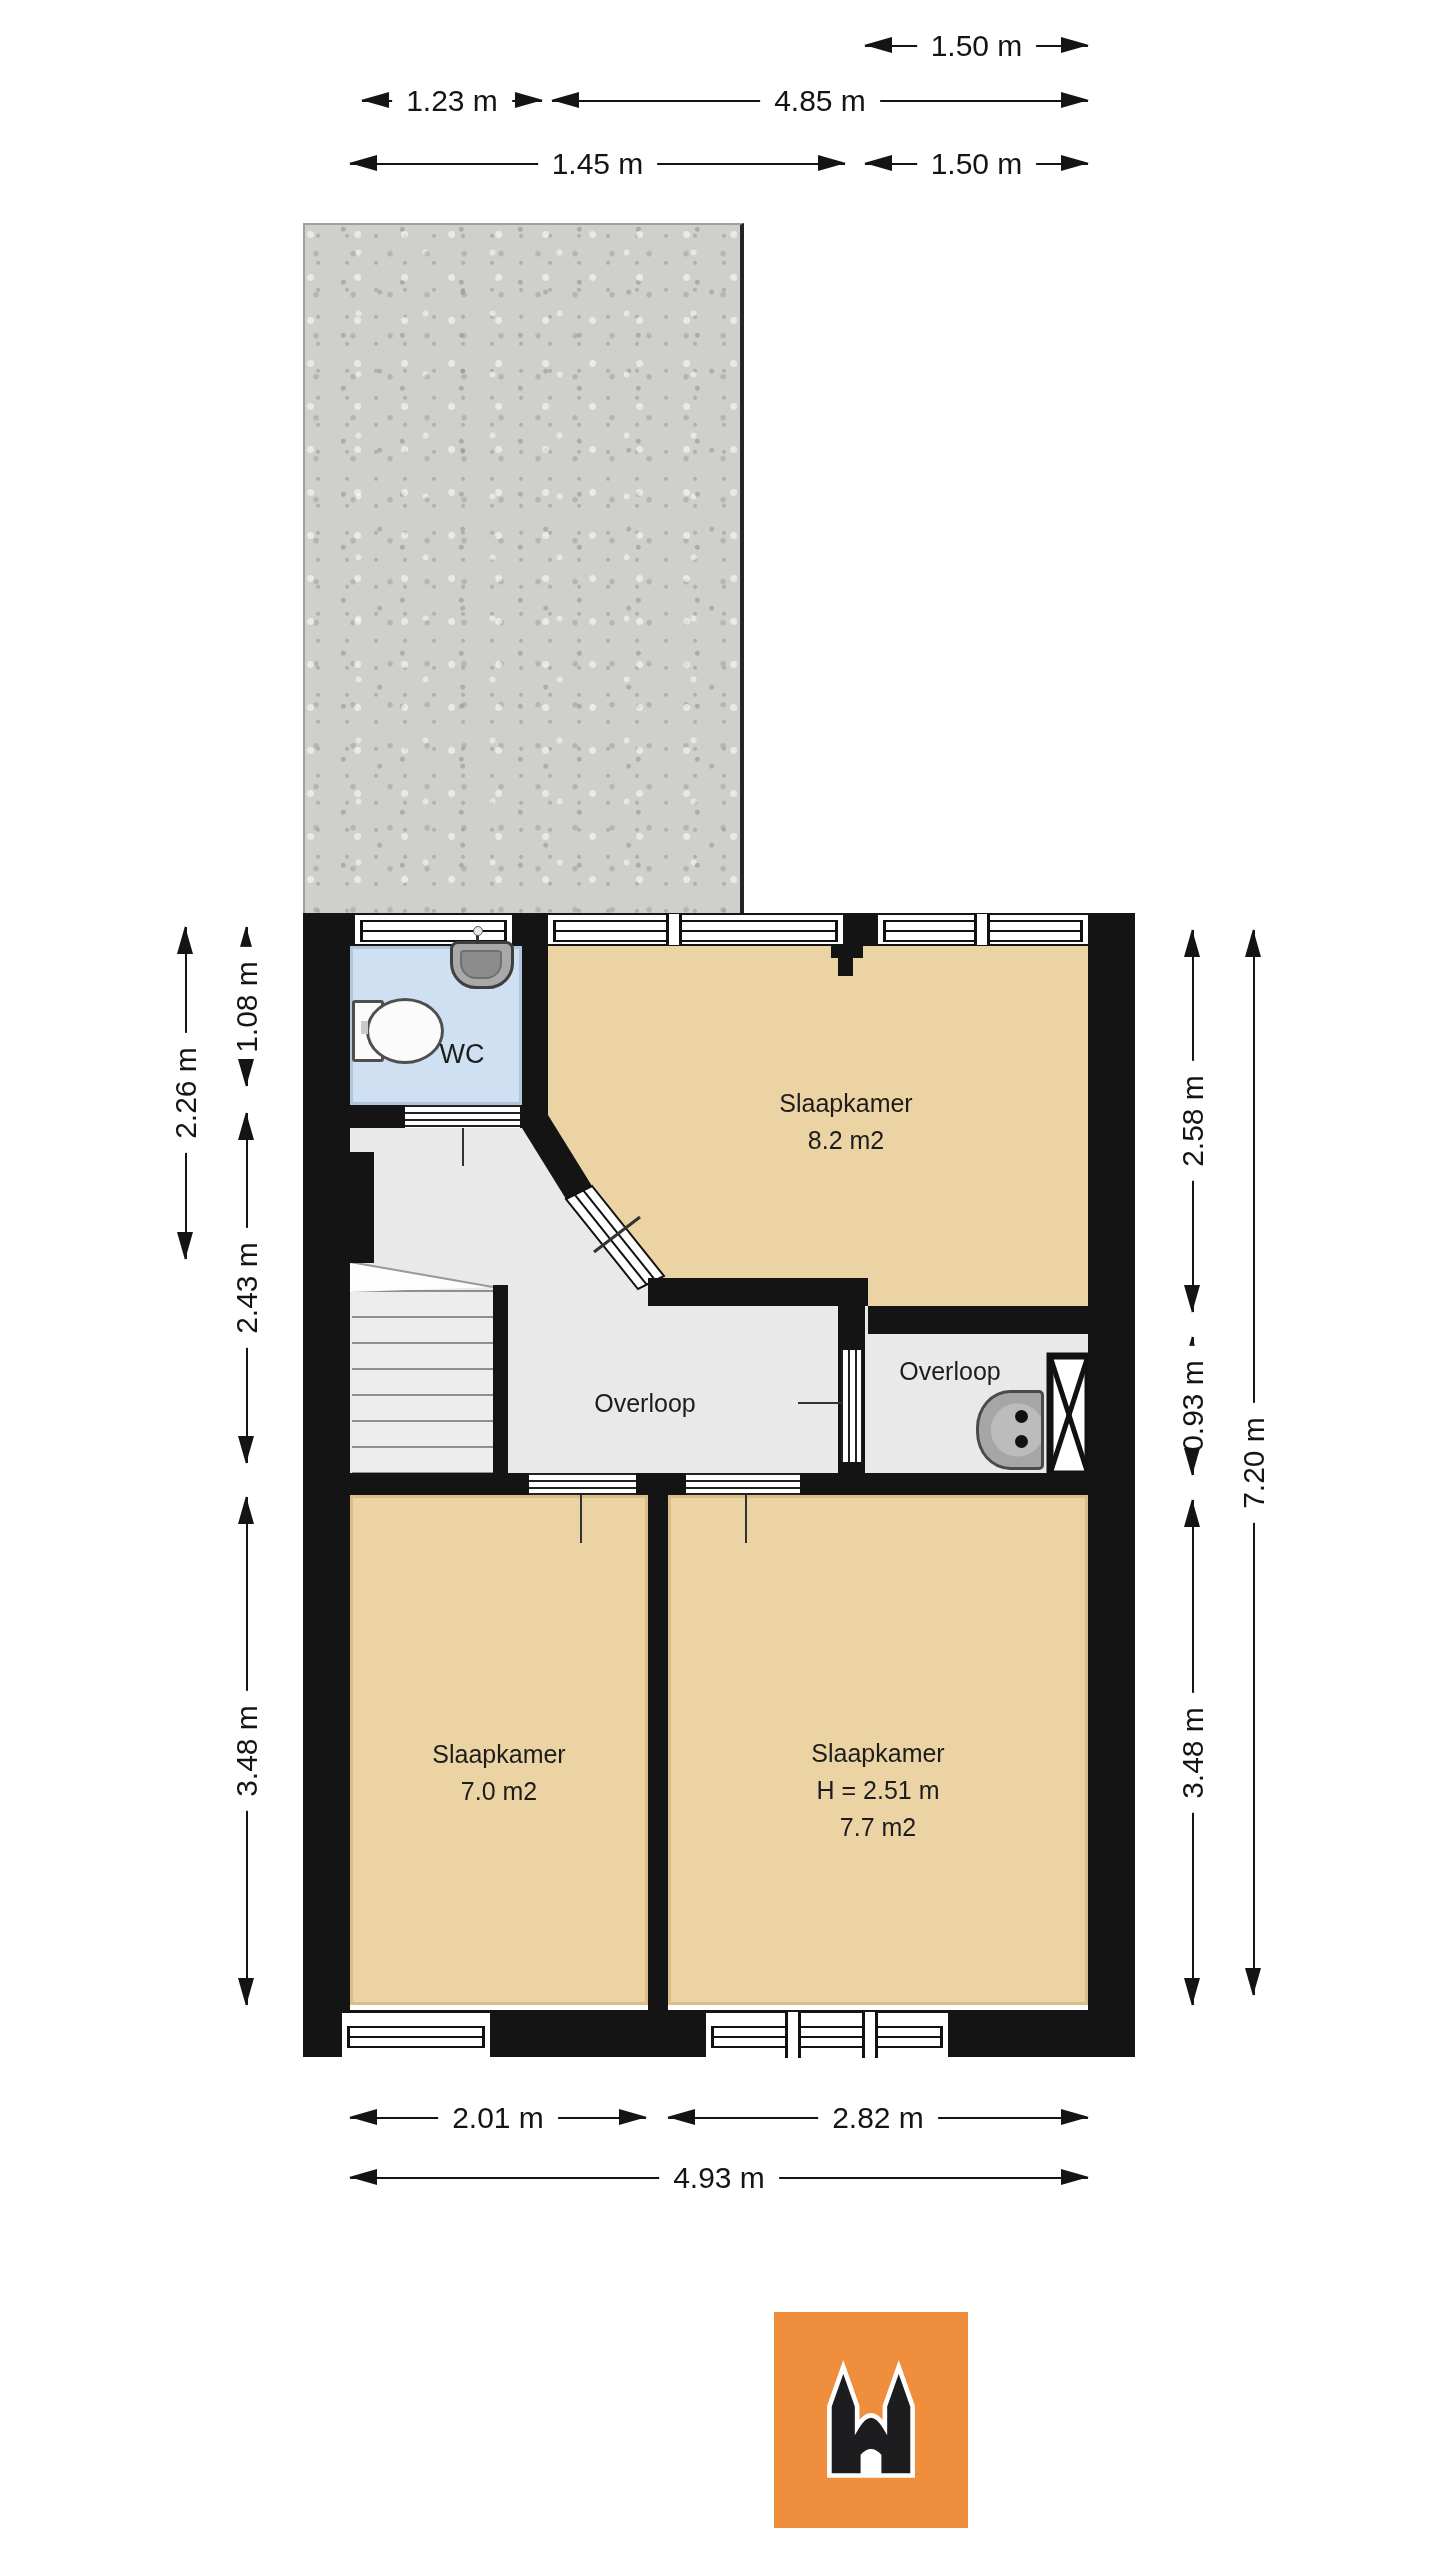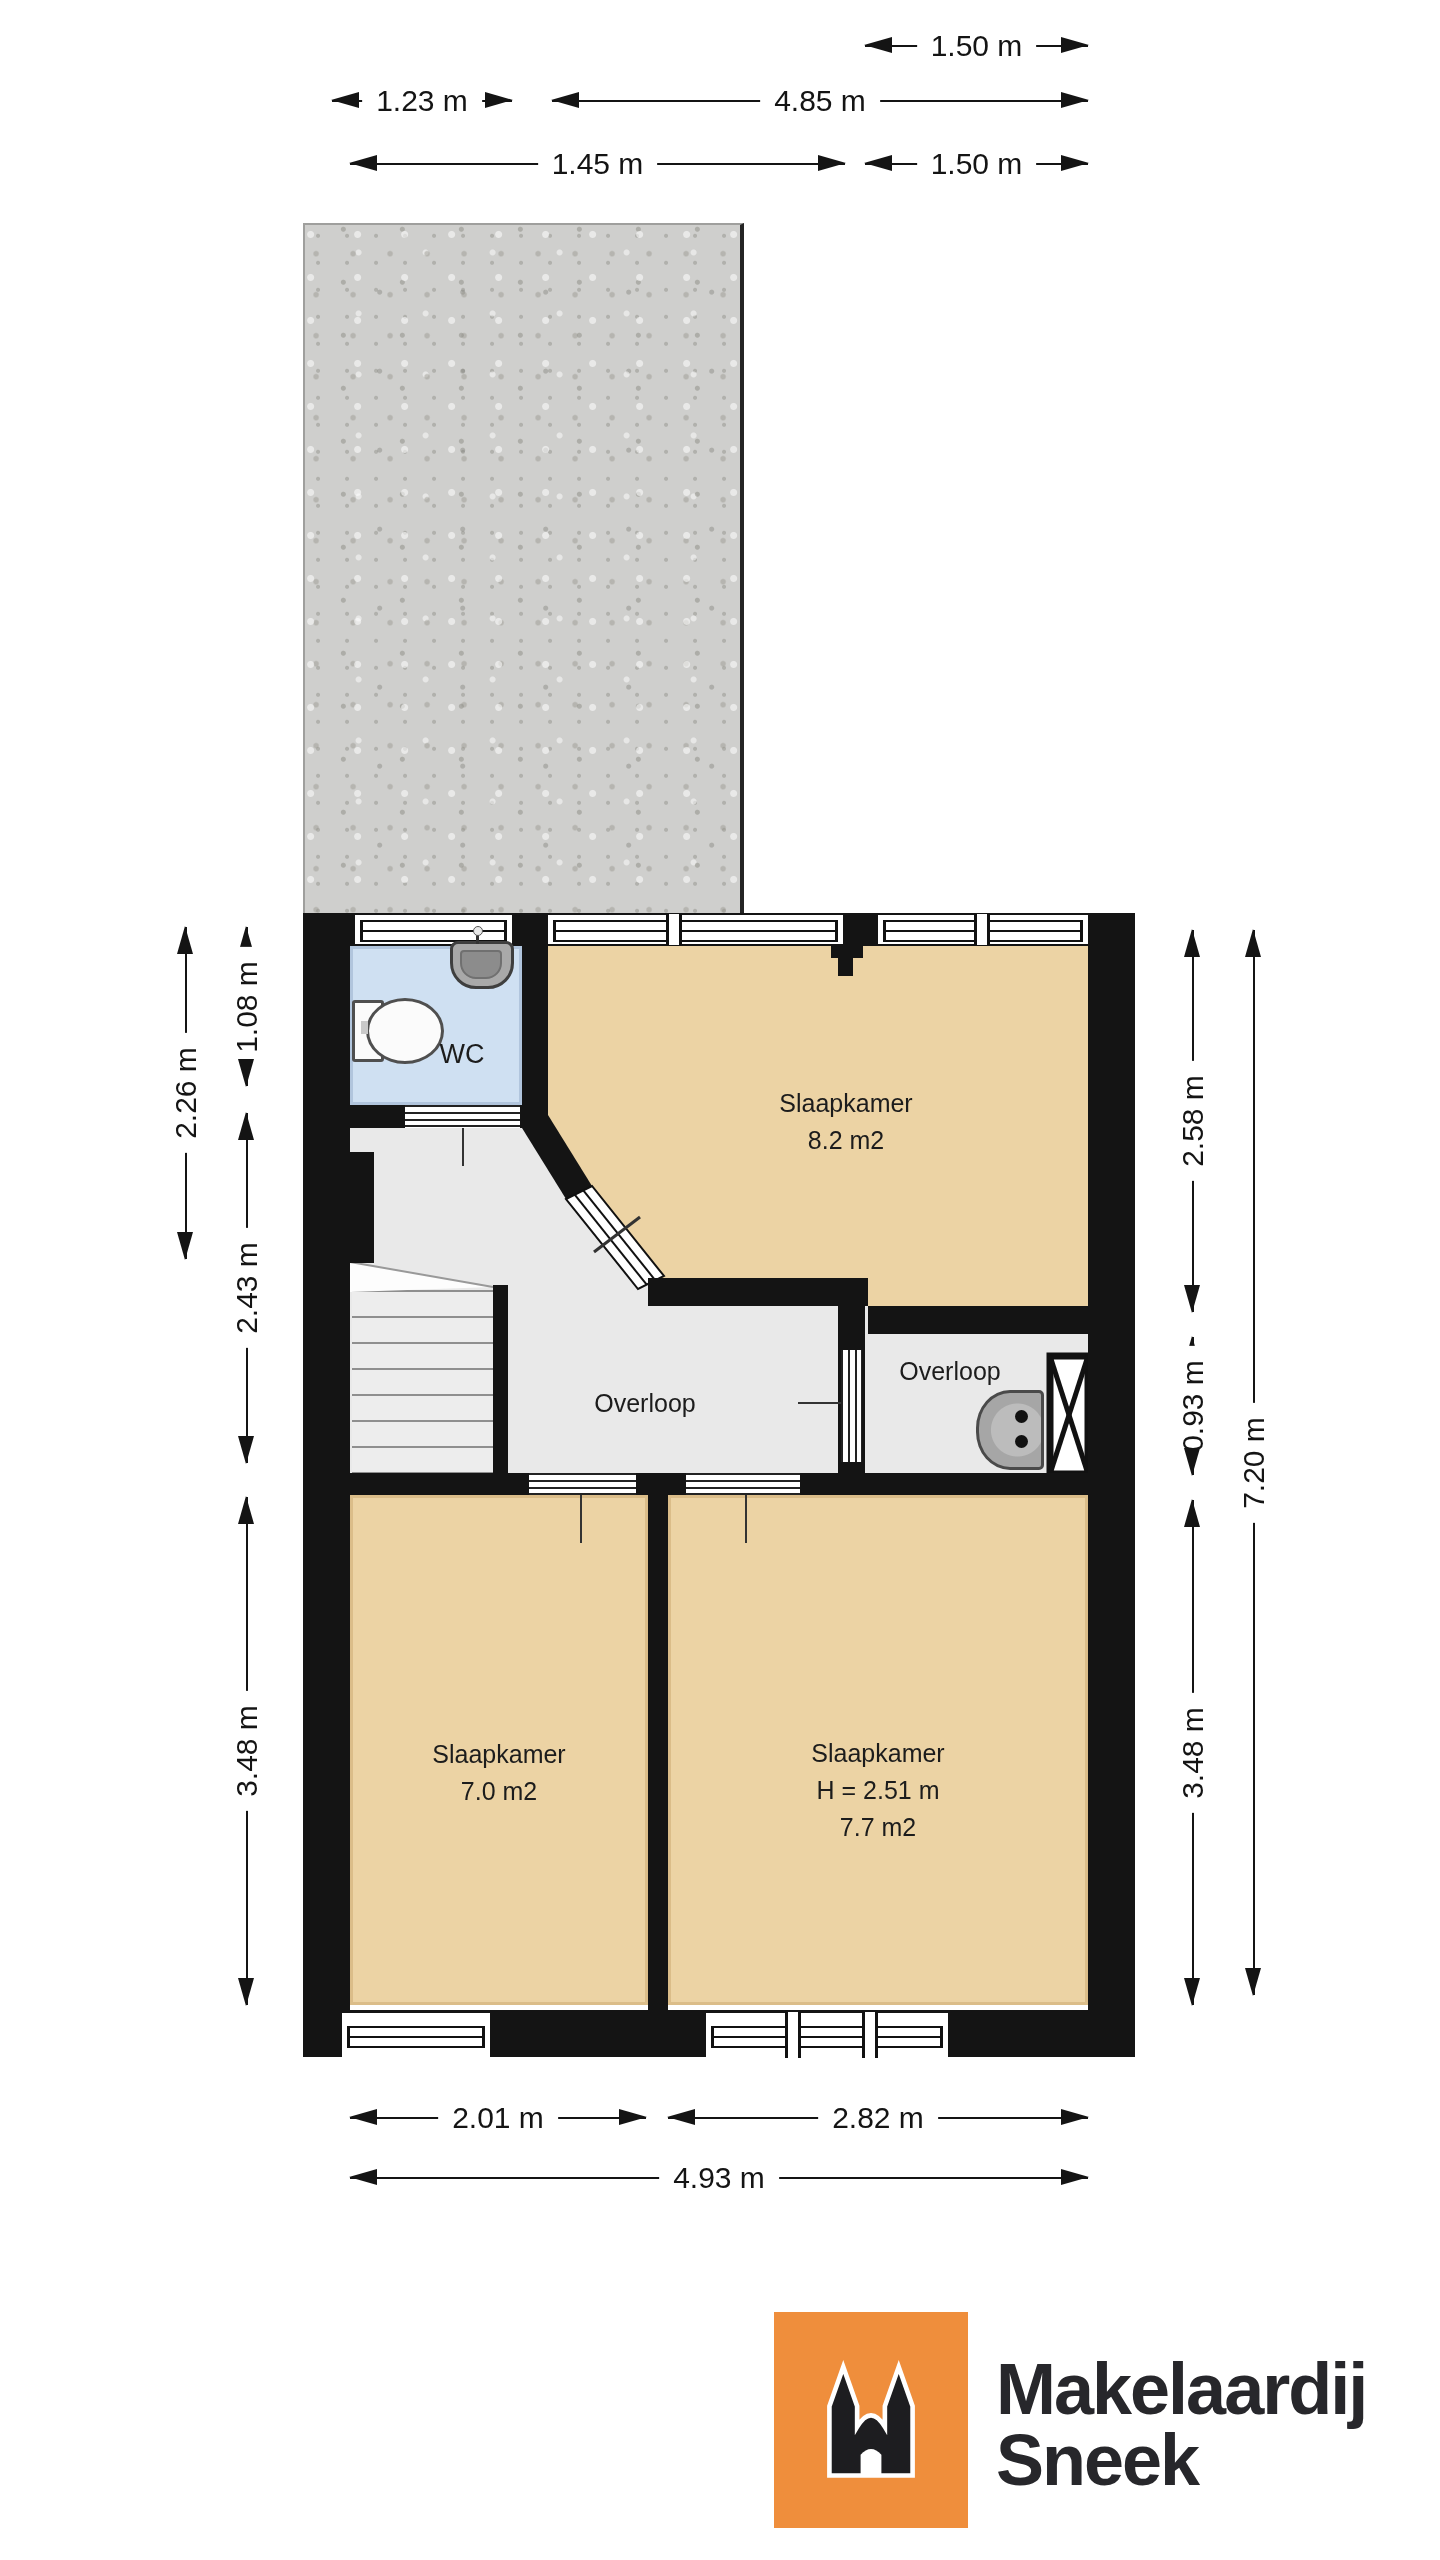--- a/index.html
+++ b/index.html
@@ -84,21 +84,21 @@
     letter-spacing:-2px;color:#27272b;white-space:nowrap;}
 </style>
 </head>
 <body>
 
 <div id="canvas">
 
   <div class="abs hdim" style="left:865px;top:45px;width:223px">
     <span class="dlab">1.50 m</span>
     </div>
-  <div class="abs hdim" style="left:332px;top:100px;width:180px">
+  <div class="abs hdim" style="left:362px;top:100px;width:180px">
     <span class="dlab">1.23 m</span>
     </div>
   <div class="abs hdim" style="left:552px;top:100px;width:536px">
     <span class="dlab">4.85 m</span>
     </div>
   <div class="abs hdim" style="left:350px;top:163px;width:495px">
     <span class="dlab">1.45 m</span>
     </div>
   <div class="abs hdim" style="left:865px;top:163px;width:223px">
     <span class="dlab">1.50 m</span>
@@ -238,18 +238,14 @@
     <div>7.7 m2</div>
   </div>
 
 
   <div class="abs" id="logoBox">
     <svg width="124" height="134" viewBox="0 0 100 116">
       <path d="M14,106 L14,46 L26,12 L38,46 L38,64 Q50,44 62,64 L62,46 L74,12 L86,46 L86,106 Z" fill="#1d1d20" stroke="#ffffff" stroke-width="4" stroke-linejoin="miter"></path>
       <path d="M41,106 L41,88 Q50,78 59,88 L59,106 Z" fill="#ffffff"></path>
     </svg>
   </div>
-  <div class="abs" id="logoText">
-    <div>Makelaardij</div>
-    <div>Sneek</div>
-  </div>
 
 </div>
 
 </body></html>

